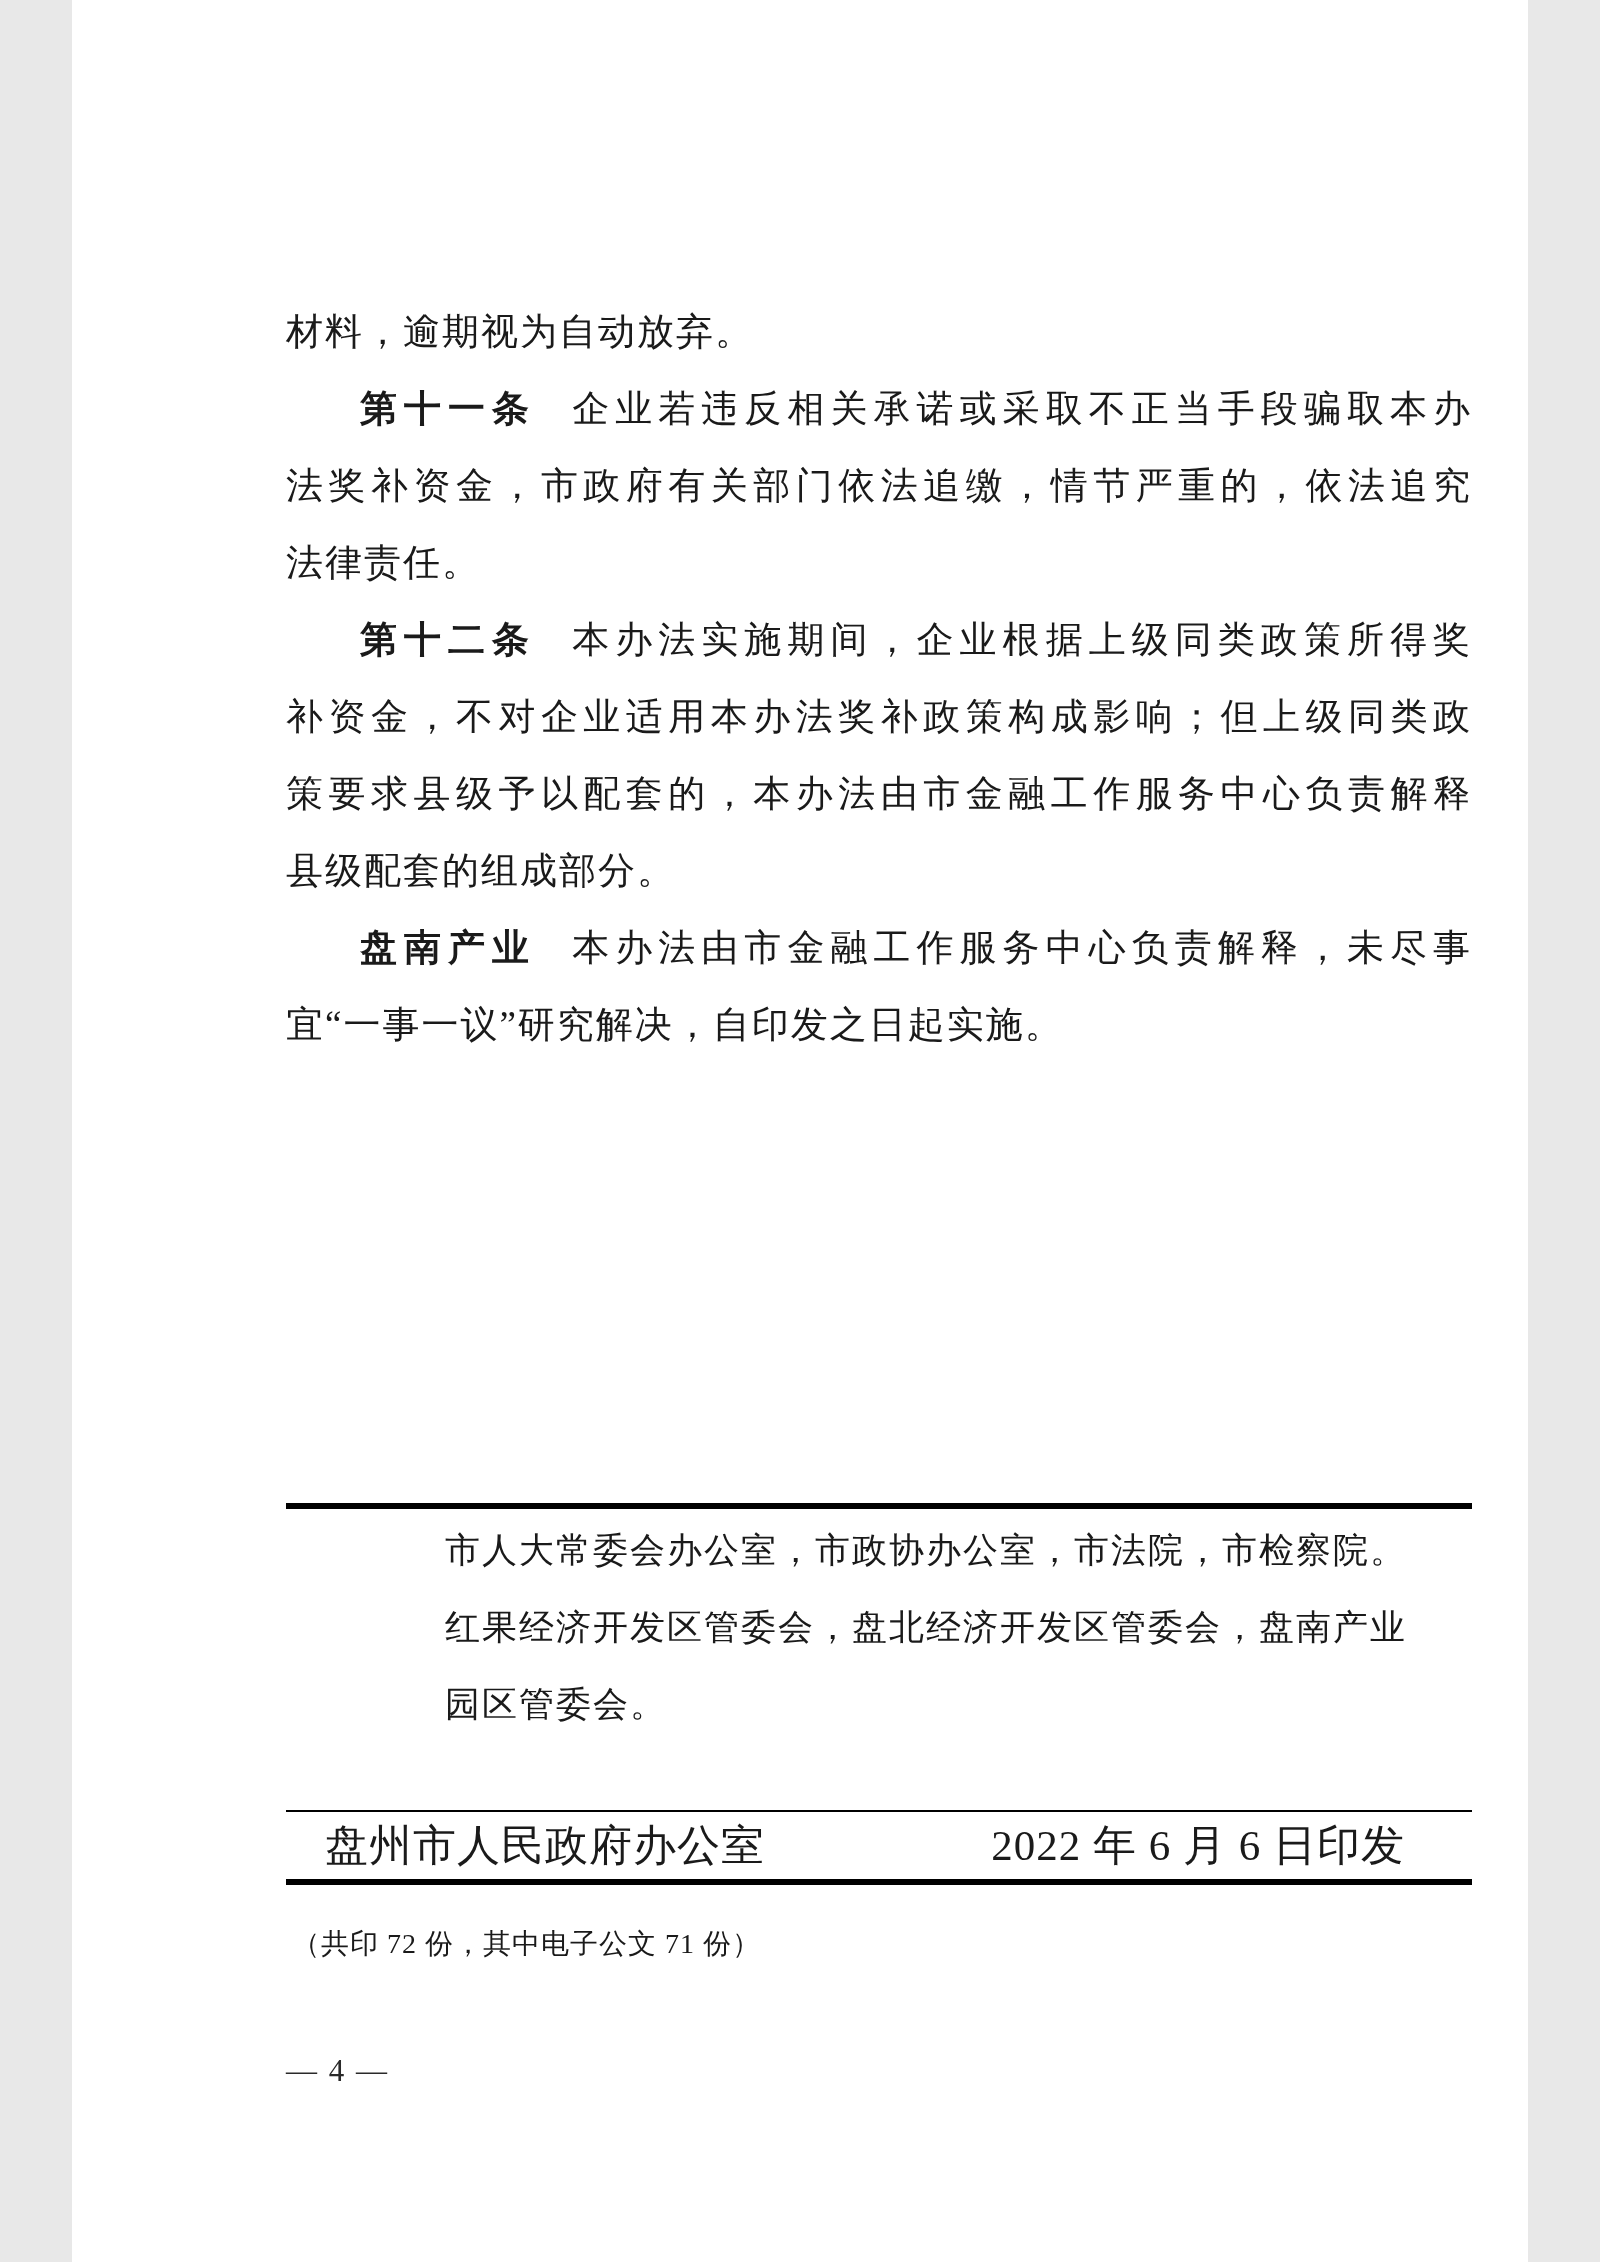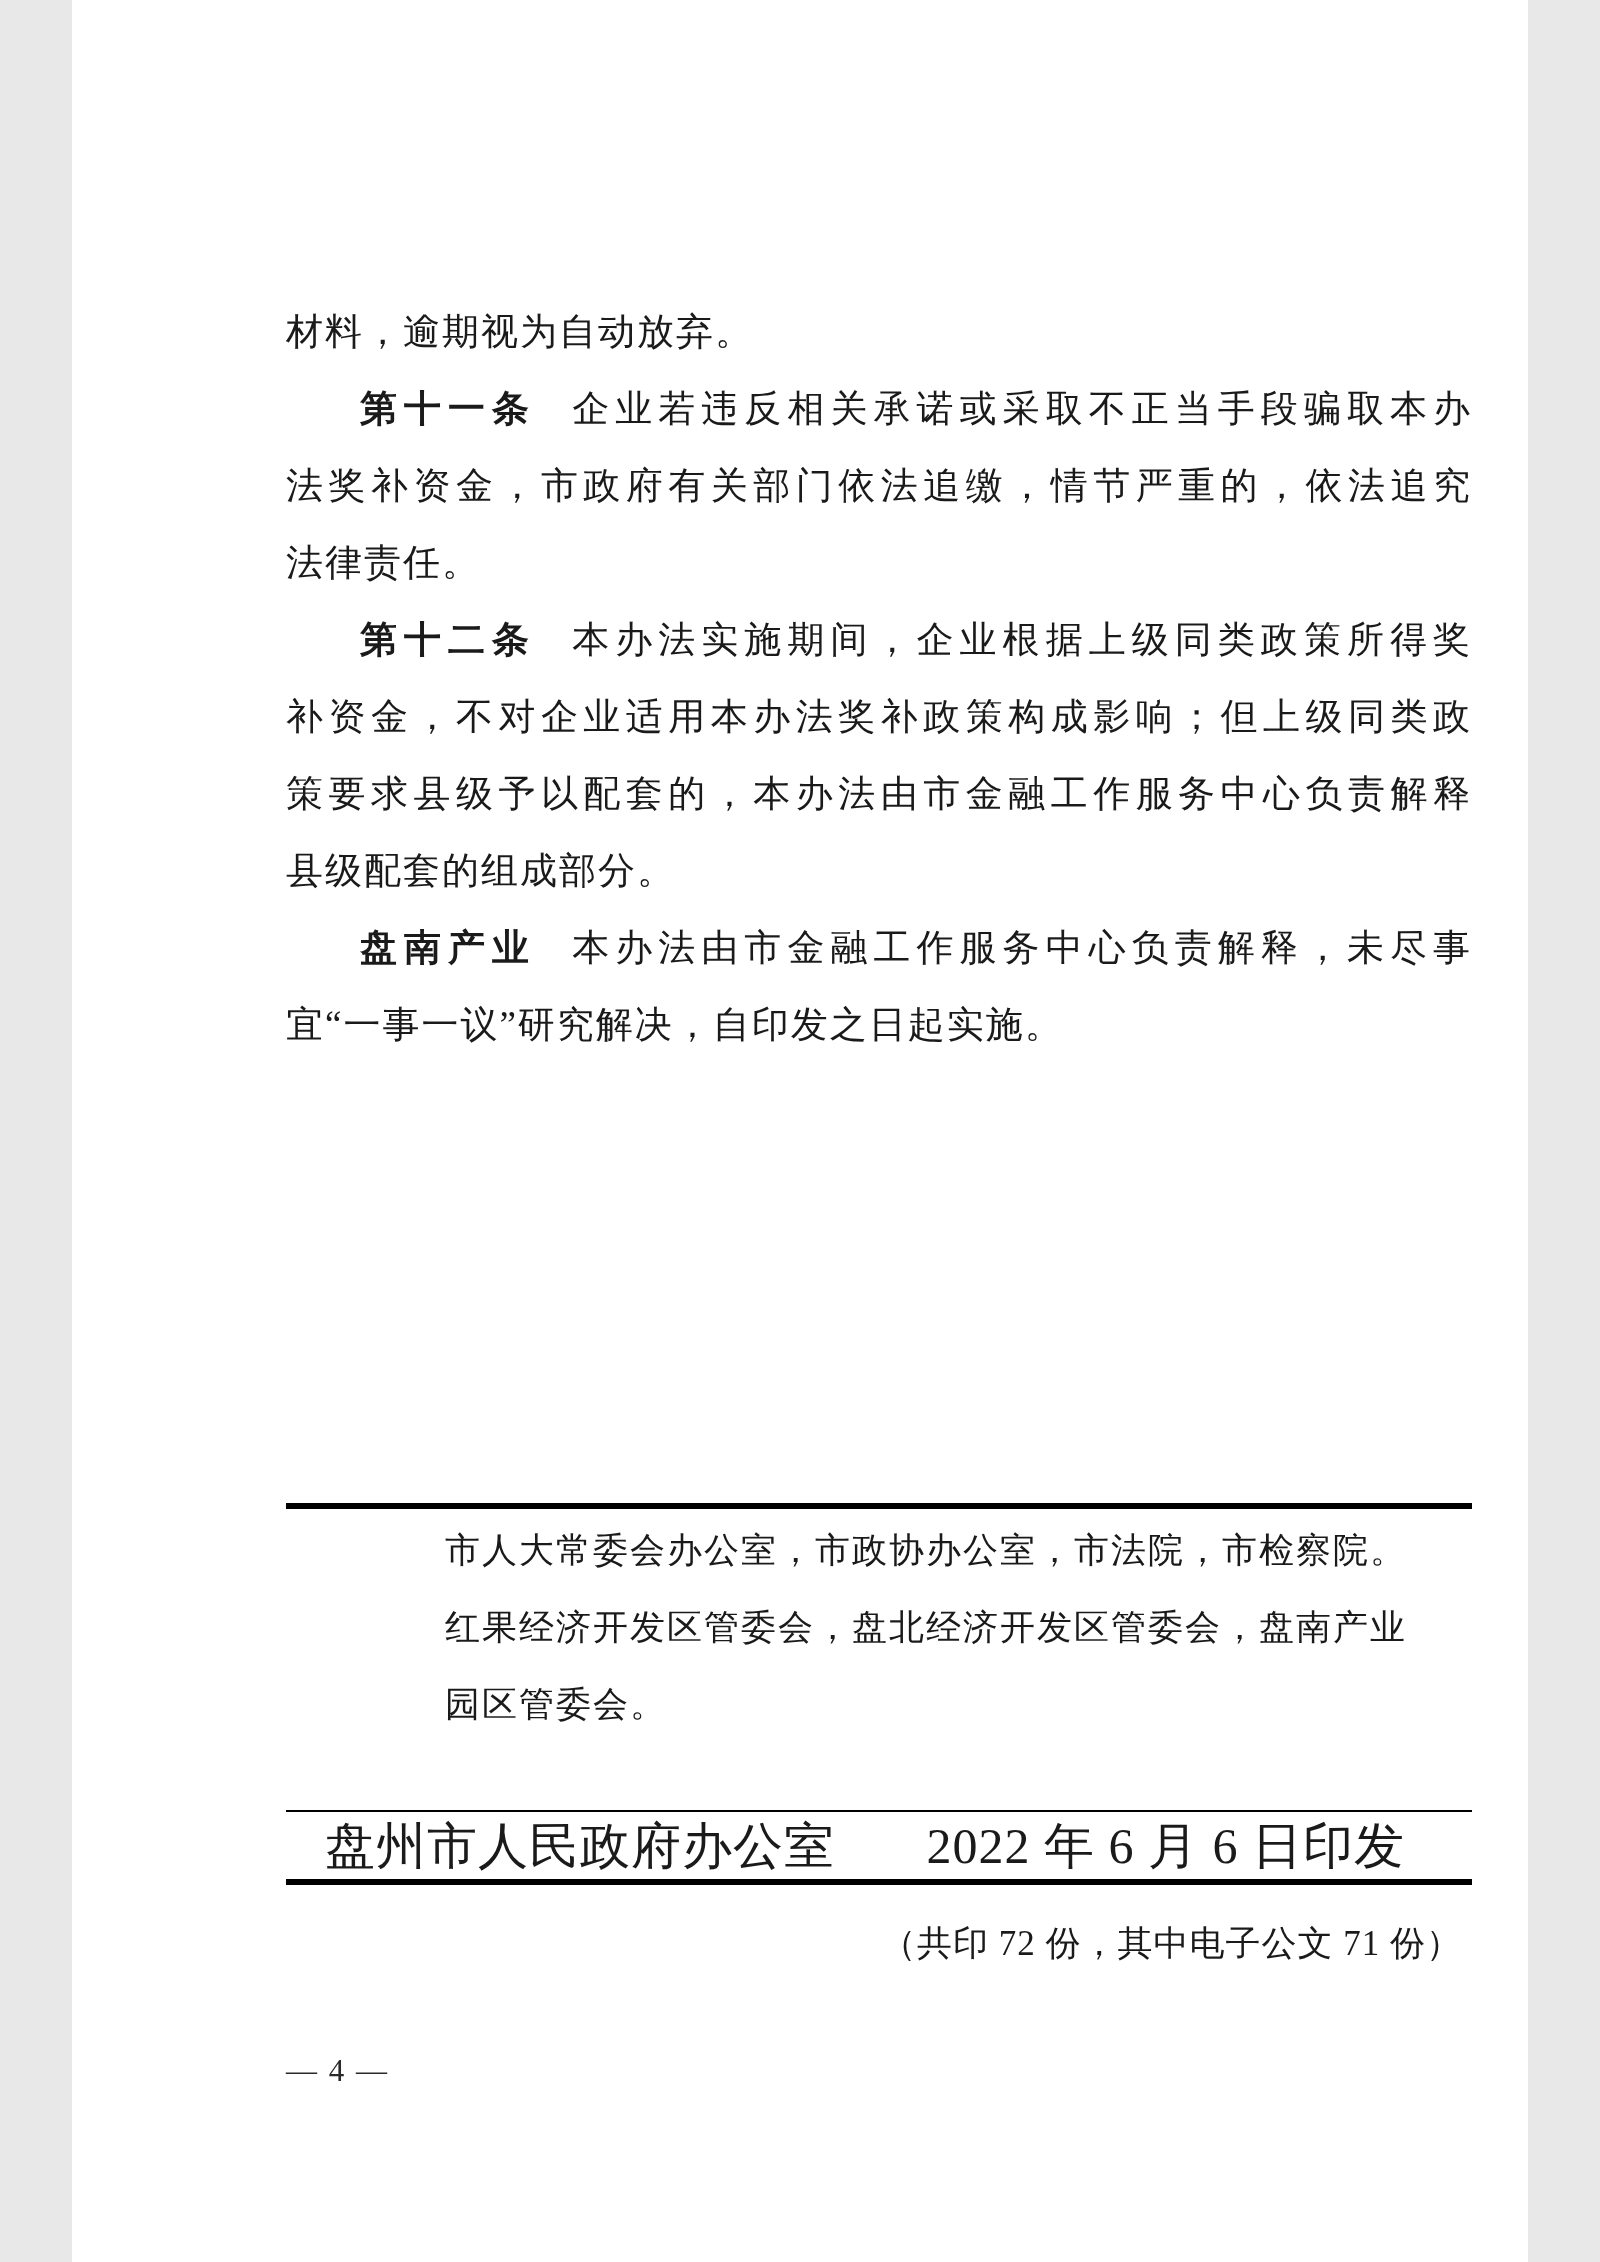--- a/index.html
+++ b/index.html
@@ -58,32 +58,31 @@
 
   .issuer-row{
     position:absolute;
     left:214px;top:1820px;
     width:1186px;
     box-sizing:border-box;
     padding:0 67px 0 39px;
     display:flex;
     justify-content:space-between;
     align-items:flex-end;
-    font-size:50px;
+    font-size:43px;
     line-height:52px;
     letter-spacing:1px;
   }
   .print-note{
     position:absolute;
-    left:226px;top:1905px;
+    left:220px;top:1905px;
     width:1186px;
     box-sizing:border-box;
     padding-right:22px;
-    text-align:right;
-    font-size:35px;
+    font-size:28px;
     line-height:77px;
     letter-spacing:1px;
   }
   .page-number{
     position:absolute;
     left:214px;top:2048px;
     font-size:31px;
     line-height:46px;
     color:#2a2a2a;
     letter-spacing:2px;

